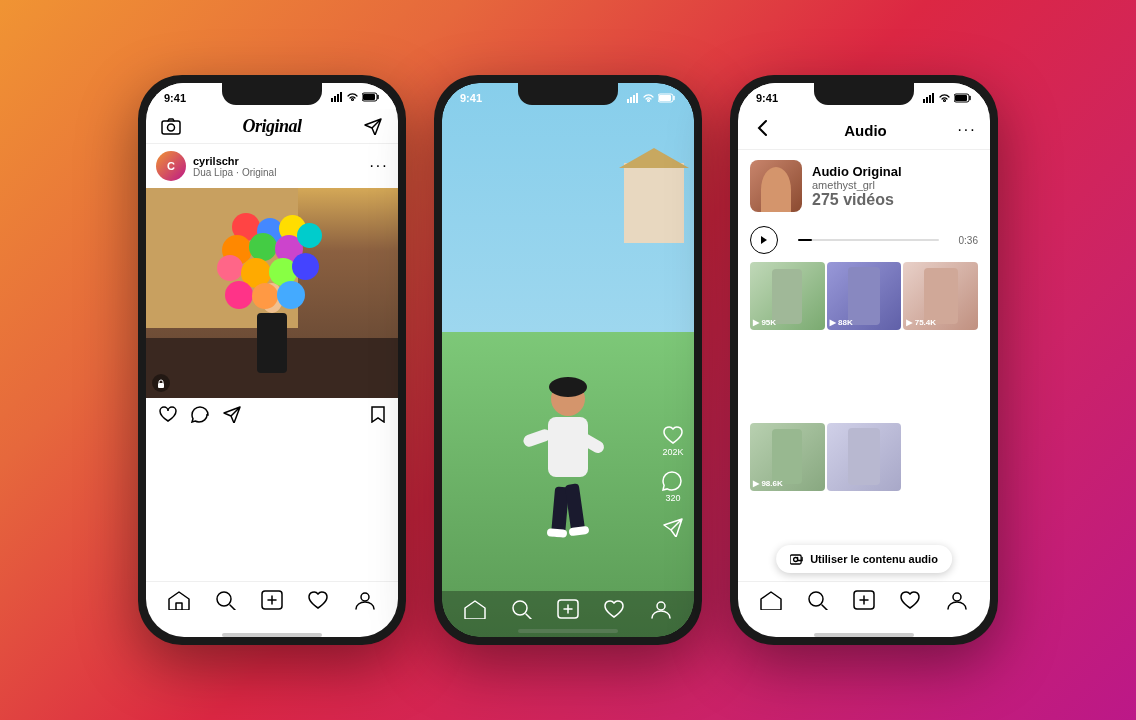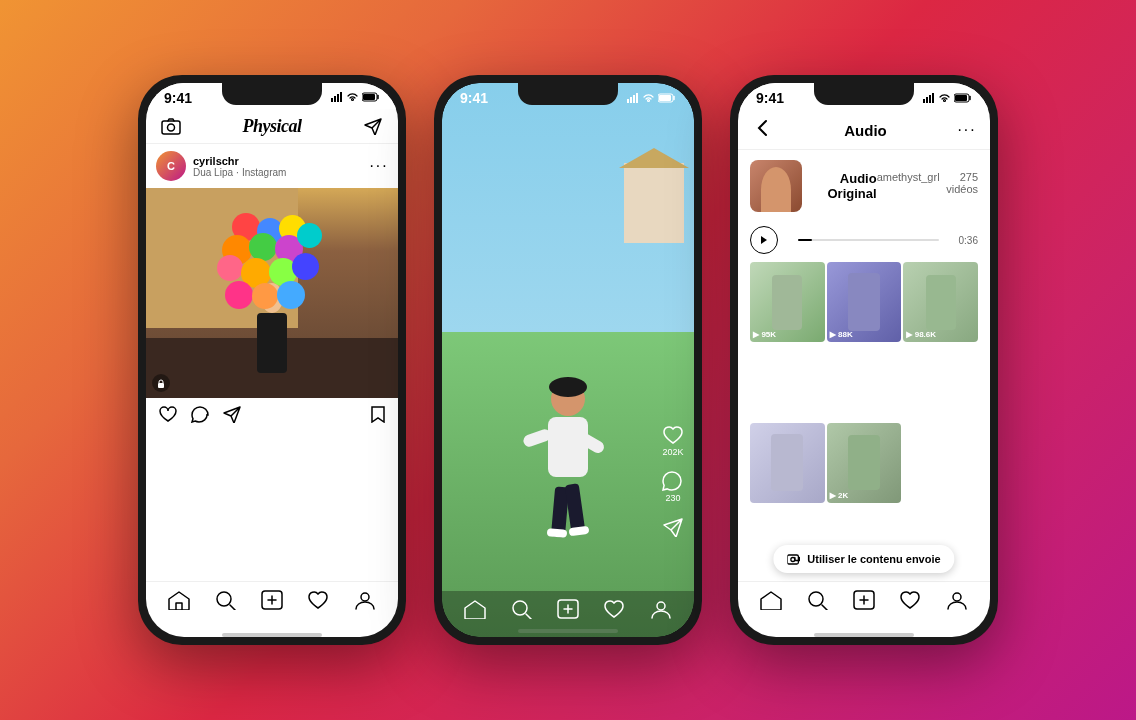--- a/index.html
+++ b/index.html
@@ -65,21 +65,21 @@
     .status-bar.dark {
       color: #000;
       background: #fff;
     }
 
     .status-bar.light {
       color: #fff;
       background: transparent;
     }
 
-    .status-time { font-size: 14px; font-weight: 700; }
+    .status-time { font-size: 11px; font-weight: 700; }
     
     .status-icons {
       display: flex;
       align-items: center;
       gap: 3px;
       font-size: 9px;
     }
 
     
     .phone1 .phone-inner { background: #fff; }
@@ -328,24 +328,24 @@
 
     .audio-thumb {
       width: 52px;
       height: 52px;
       border-radius: 8px;
       background: linear-gradient(135deg, #c8956c, #a0522d);
       overflow: hidden;
       flex-shrink: 0;
     }
 
-    .audio-meta { display: flex; flex-direction: row; text-align: right; }
+    .audio-meta { display: flex; flex-direction: column; }
     .audio-name { font-size: 13px; font-weight: 700; }
     .audio-author { font-size: 11px; color: #666; }
-    .audio-count { font-size: 11px; color: #666; }
+    .audio-count { font-size: 16px; color: #666; font-weight: bold; }
 
     .audio-player {
       display: flex;
       align-items: center;
       gap: 20px;
       padding: 4px 12px 8px;
       text-align: right;
     }
 
     .play-btn {
@@ -377,21 +377,21 @@
 
     .video-grid {
       display: grid;
       grid-template-columns: 1fr 1fr 1fr;
       gap: 2px;
       padding: 0 12px;
       flex: 1;
     }
 
     .video-thumb {
-      height: 80px;
+      height: 68px;
       border-radius: 4px;
       position: relative;
       overflow: hidden;
     }
 
     .video-count {
       position: absolute;
       bottom: 3px;
       left: 3px;
       font-size: 8px;
@@ -465,34 +465,34 @@
     </div>
 
     <div class="ig-header">
       <div class="icon-circle">
         <svg width="20" height="18" viewBox="0 0 20 18" fill="none" stroke="#000" stroke-width="1.5" stroke-linecap="round" stroke-linejoin="round">
           <rect x="1" y="4" width="18" height="13" rx="2"></rect>
           <circle cx="10" cy="10.5" r="3.5"></circle>
           <path d="M7 4l1-2h4l1 2"></path>
         </svg>
       </div>
-      <span class="ig-header-title">Physical</span>
+      <span class="ig-header-title">Original</span>
       <div class="icon-circle">
         <svg width="20" height="18" viewBox="0 0 20 18" fill="none" stroke="#000" stroke-width="1.5" stroke-linecap="round" stroke-linejoin="round">
           <path d="M18 2L9 11M18 2L12 18l-3-7-7-3 16-6z"></path>
         </svg>
       </div>
     </div>
 
     <div class="post-header">
       <div class="post-user">
         <div class="avatar">C</div>
         <div class="post-user-info">
           <span class="post-username">cyrilschr</span>
-          <span class="post-song">Dua Lipa · Instagram</span>
+          <span class="post-song">Dua Lipa · Original</span>
         </div>
       </div>
       <span class="dots-icon">···</span>
     </div>
 
     <div class="post-image">
 
       <div style="position:absolute;inset:0;background:linear-gradient(180deg, #d4a857 0%, #8B6040 30%, #5a4030 100%);"></div>
 
       <div style="position:absolute;bottom:0;left:0;right:0;height:60px;background:#3a2820;"></div>
@@ -652,21 +652,21 @@
       <div class="reel-action-item">
         <svg width="22" height="20" viewBox="0 0 22 20" fill="none" stroke="white" stroke-width="1.5" stroke-linecap="round">
             <path d="M11 18s-9-5.5-9-11A5 5 0 0 1 11 4a5 5 0 0 1 9 3c0 5.5-9 11-9 11z"></path>
           </svg>
         <span class="reel-action-count">202K</span>
       </div>
       <div class="reel-action-item">
         <svg width="22" height="20" viewBox="0 0 22 20" fill="none" stroke="white" stroke-width="1.5" stroke-linecap="round">
             <path d="M19 10a9 9 0 0 0-9-9 9 9 0 0 0-9 9c0 1.6.4 3 1.1 4.3L1 19l4.2-1.1A9 9 0 0 0 10 19c5 0 9-4 9-9z"></path>
           </svg>
-        <span class="reel-action-count">230</span>
+        <span class="reel-action-count">320</span>
       </div>
       <div class="reel-action-item">
         <svg width="22" height="20" viewBox="0 0 22 20" fill="none" stroke="white" stroke-width="1.5" stroke-linecap="round" stroke-linejoin="round">
             <path d="M20 2L9 13M20 2L14 20l-5-7-7-5 18-6z"></path>
           </svg>
       </div>
     </div>
 
 
     <div class="reels-bottom-nav">
@@ -772,46 +772,46 @@
           <div style="width:30px;height:55px;background:#a0b898;border-radius:4px;"></div>
         </div>
         <div class="video-count">▶ 95K</div>
       </div>
       <div class="video-thumb vt2">
         <div style="width:100%;height:100%;background:linear-gradient(135deg,#9898d8,#6060a8);display:flex;align-items:center;justify-content:center;">
           <div style="width:32px;height:58px;background:#8888c0;border-radius:4px;"></div>
         </div>
         <div class="video-count">▶ 88K</div>
       </div>
+      <div class="video-thumb vt3">
+        <div style="width:100%;height:100%;background:linear-gradient(135deg,#e8d0c8,#c09080);display:flex;align-items:center;justify-content:center;">
+          <div style="width:34px;height:56px;background:#d0a898;border-radius:4px;"></div>
+        </div>
+        <div class="video-count">▶ 75.4K</div>
+      </div>
 
       <div class="video-thumb vt4">
         <div style="width:100%;height:100%;background:linear-gradient(135deg,#b8d0b0,#88a880);display:flex;align-items:center;justify-content:center;">
           <div style="width:30px;height:55px;background:#98b890;border-radius:4px;"></div>
         </div>
         <div class="video-count">▶ 98.6K</div>
       </div>
       <div class="video-thumb vt5">
         <div style="width:100%;height:100%;background:linear-gradient(135deg,#d0d0e8,#a8a8c8);display:flex;align-items:center;justify-content:center;">
           <div style="width:32px;height:57px;background:#b8b8d0;border-radius:4px;"></div>
         </div>
       </div>
-      <div class="video-thumb vt6">
-        <div style="width:100%;height:100%;background:linear-gradient(135deg,#b0c8a8,#809878);display:flex;align-items:center;justify-content:center;">
-          <div style="width:32px;height:55px;background:#90b088;border-radius:4px;"></div>
-        </div>
-        <div class="video-count">▶ 2K</div>
-      </div>
 
       <button class="use-audio-btn">
         <svg width="14" height="14" viewBox="0 0 14 14" fill="none" stroke="#000" stroke-width="1.3" stroke-linecap="round">
             <rect x="0" y="3" width="11" height="9" rx="1.5"></rect>
             <circle cx="5.5" cy="7.5" r="2"></circle>
             <path d="M7.5 5.5v3h4.5v-3"></path>
           </svg>
-        <span>Utiliser le contenu envoie</span>
+        <span>Utiliser le contenu audio</span>
       </button>
     </div>
 
     <div class="bottom-nav" style="margin-top:auto;">
       <span class="nav-icon">
         <svg width="22" height="20" viewBox="0 0 22 20" fill="none" stroke="#000" stroke-width="1.5" stroke-linecap="round" stroke-linejoin="round">
             <path d="M1 9L11 2l10 7v10a1 1 0 0 1-1 1H2a1 1 0 0 1-1-1V9z"></path>
           </svg>
       </span>
       <span class="nav-icon">

